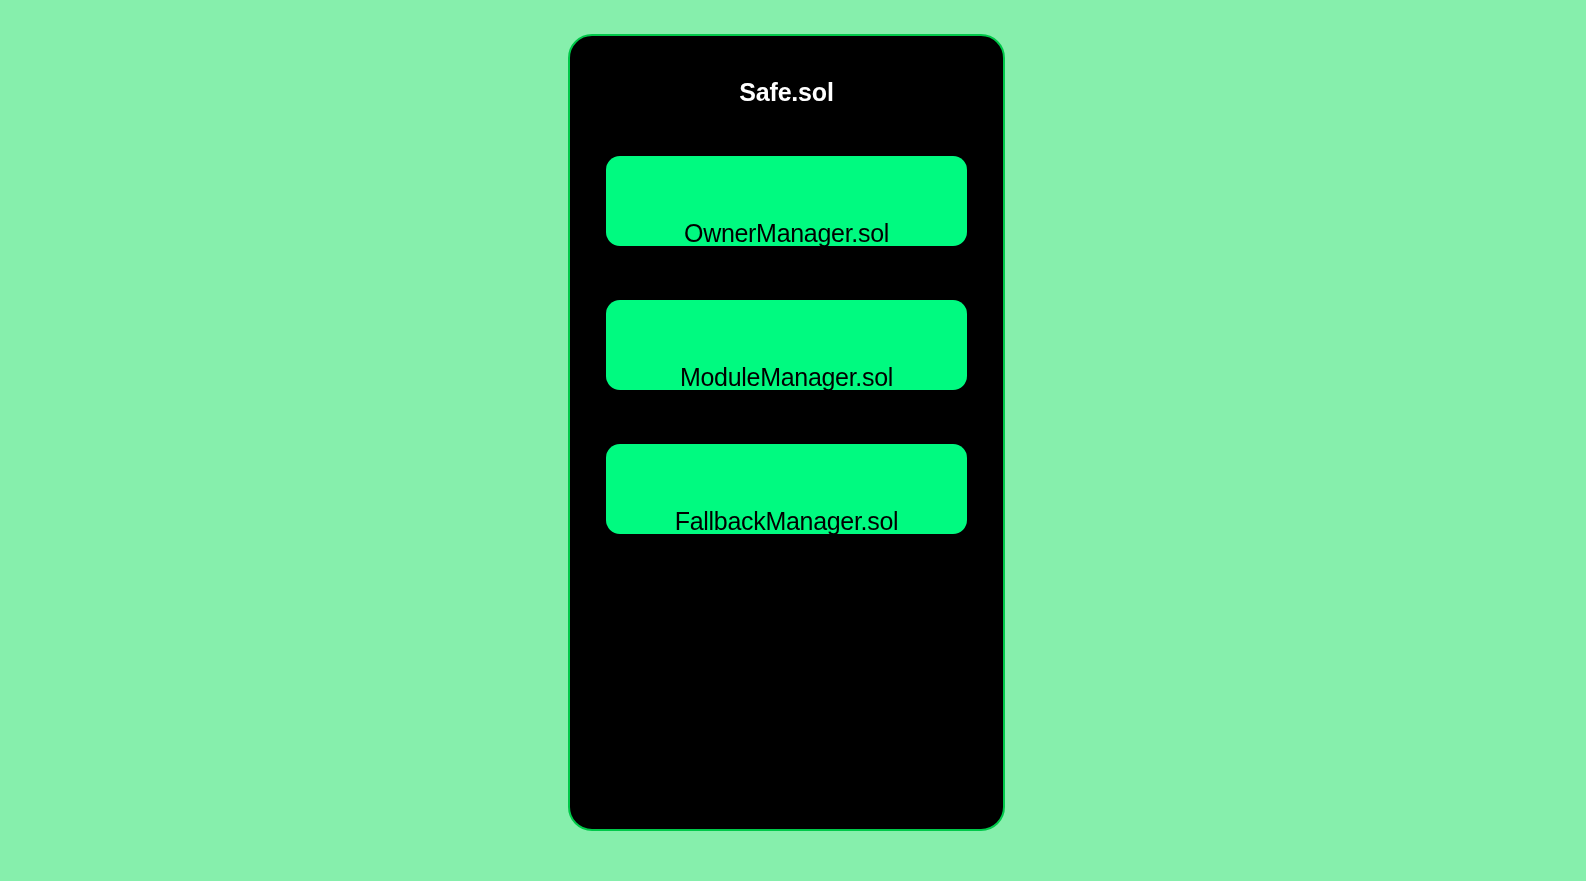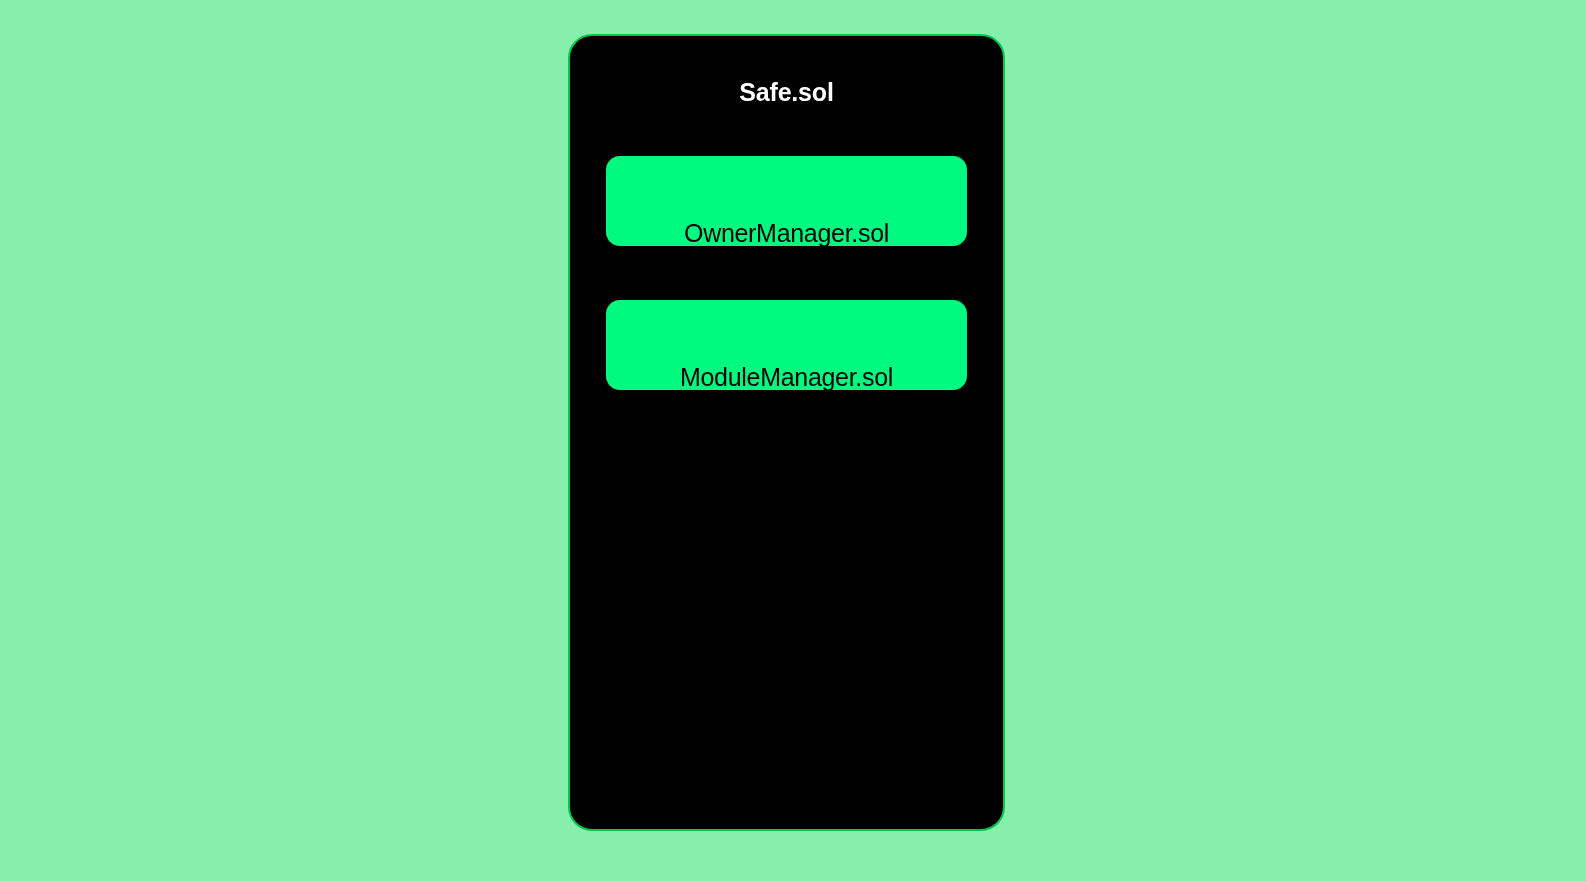--- a/index.html
+++ b/index.html
@@ -94,17 +94,20 @@
 
       <div class="module-box">
         <span class="module-label">OwnerManager.sol</span>
       </div>
 
       <div class="module-box">
         <span class="module-label">ModuleManager.sol</span>
       </div>
 
 
+      <div class="module-box">
+        <span class="module-label">FallbackManager.sol</span>
+      </div>
 
 
     </div>
   </div>
 </div>
 
 </body></html>

